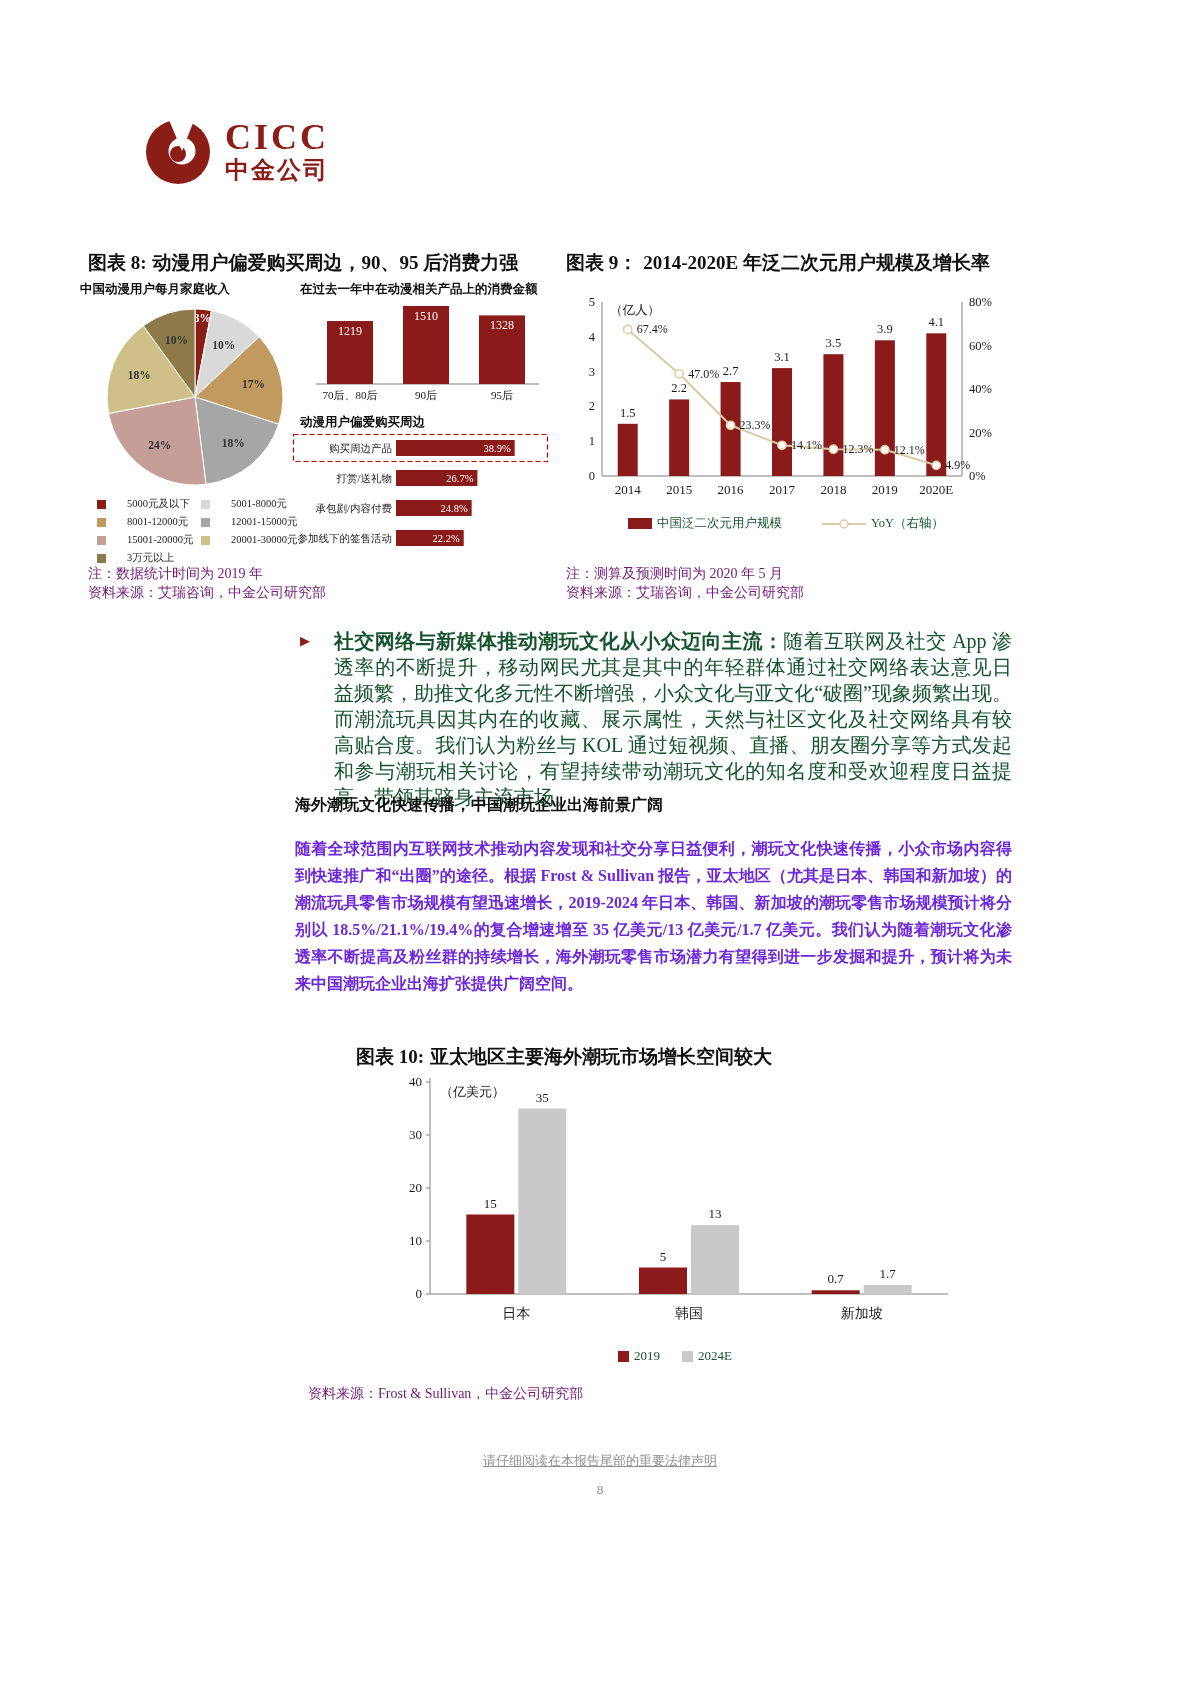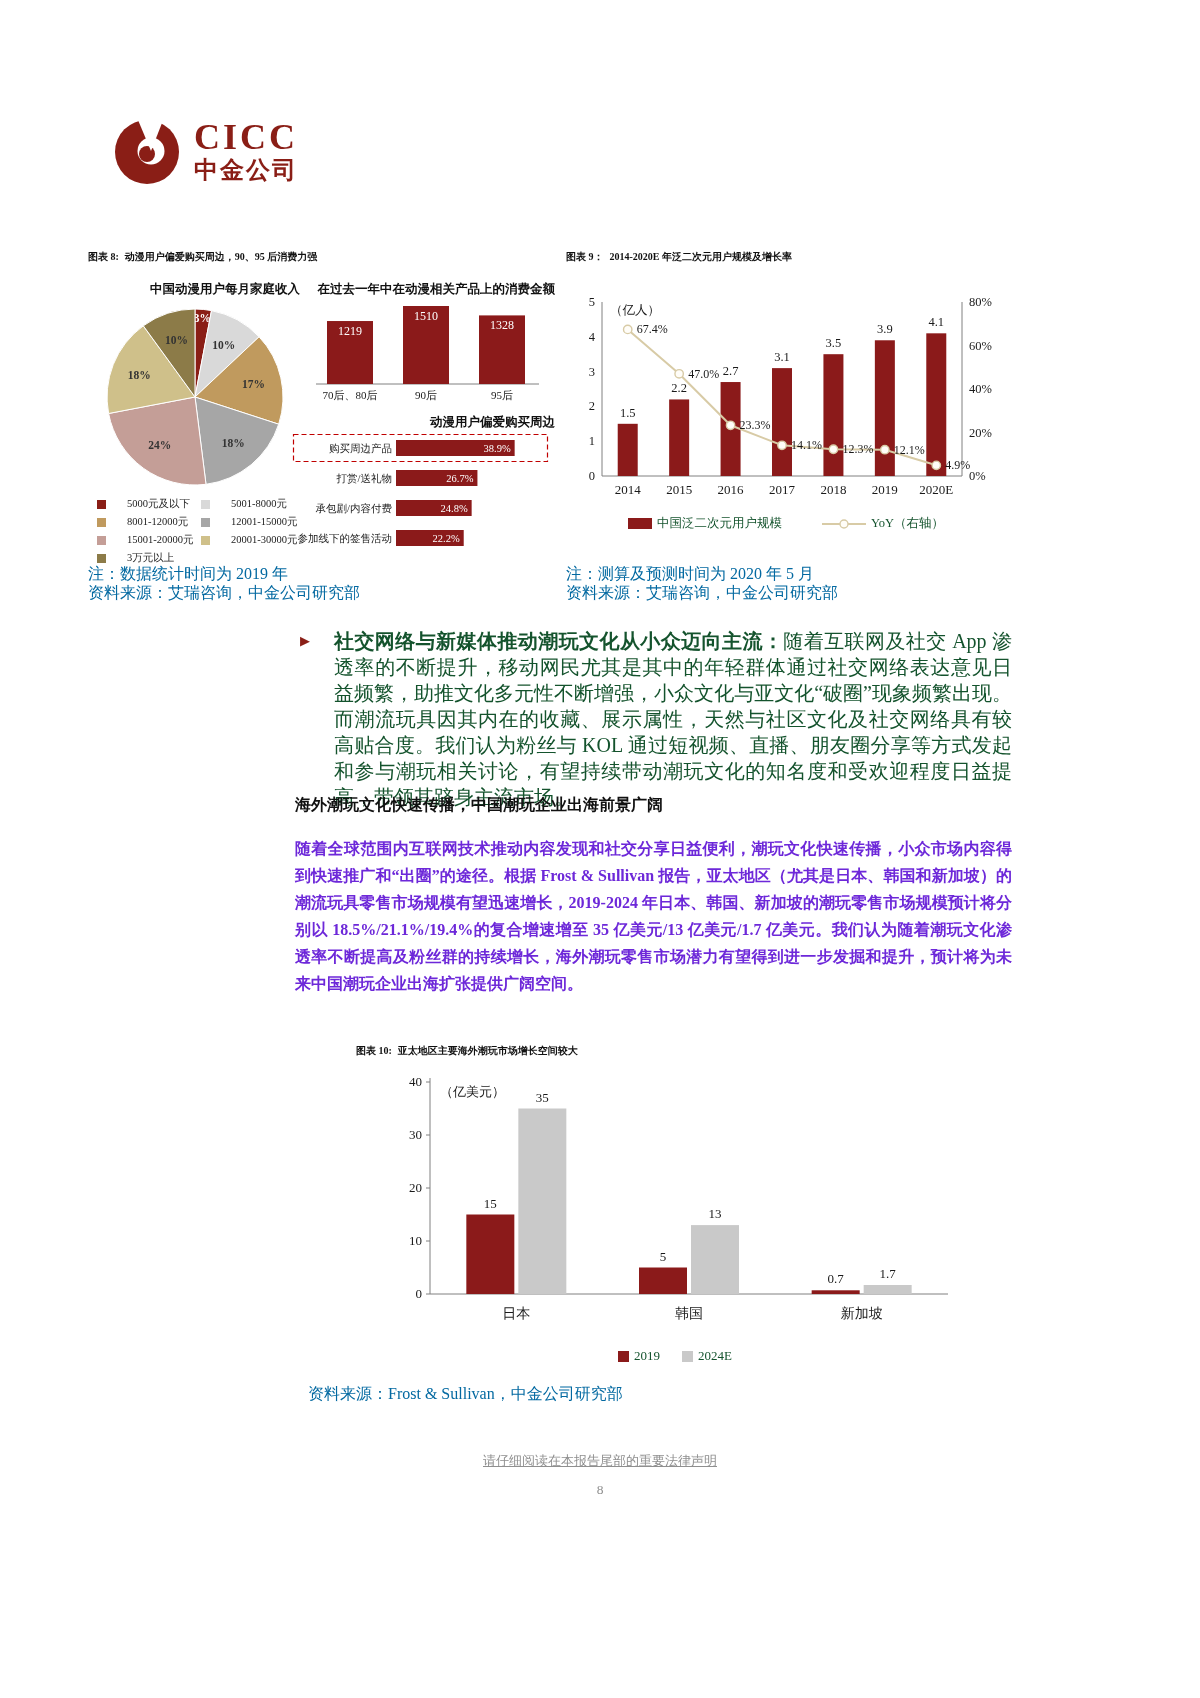--- a/index.html
+++ b/index.html
@@ -5,24 +5,24 @@
   *{margin:0;padding:0;box-sizing:border-box;}
   html,body{background:#ffffff;}
   body{font-family:"Liberation Serif","Liberation Sans",serif;color:#1a1a1a;}
   .page{position:relative;width:1200px;height:1698px;margin:0 auto;background:#fff;overflow:hidden;}
   .abs{position:absolute;}
   
   .logo{display:flex;align-items:center;gap:10px;}
   .logo-en{font-size:36px;font-weight:bold;color:#8a1e16;letter-spacing:3px;line-height:36px;font-family:"Liberation Serif",serif;}
   .logo-cn{font-size:24px;font-weight:bold;color:#8a1e16;letter-spacing:2px;line-height:30px;}
   
-  .fig-cap{font-size:10px;font-weight:bold;color:#111;}
+  .fig-cap{font-size:19px;font-weight:bold;color:#111;}
   .fig-cap .cap-label{margin-right:6px;}
-  .chart-title{font-size:12.5px;font-weight:bold;color:#111;text-align:right;}
-  .note-line{font-size:16px;color:#0369a1;line-height:18px;}
+  .chart-title{font-size:12.5px;font-weight:bold;color:#111;text-align:left;}
+  .note-line{font-size:14px;color:#701a75;line-height:18px;}
   
   #pie-legend{display:grid;grid-template-columns:96px 100px;gap:4px 8px;}
   .lgi{display:flex;align-items:center;gap:21px;font-size:10.5px;color:#222;white-space:nowrap;}
   .sw{display:inline-block;width:9px;height:9px;flex:0 0 auto;}
   .sw-lg{width:24px;height:11px;margin-right:5px;vertical-align:middle;display:inline-block;}
   .chart-legend{display:flex;justify-content:center;align-items:center;gap:40px;font-size:12.5px;color:#14532d;}
   .lg-item{display:flex;align-items:center;}
   .line-icon{display:inline-block;margin-right:5px;height:12px;}
   
   .bullet-block{display:flex;align-items:flex-start;}
@@ -32,21 +32,21 @@
   .para-bold{font-size:16px;line-height:27px;font-weight:bold;text-align:justify;color:#6d28d9;}
   
   .footer-legal{left:0;right:0;text-align:center;color:#8f8f8f;font-size:13px;text-decoration:underline;}
   .footer-page{left:0;right:0;text-align:center;color:#8f8f8f;font-size:13.5px;}
 </style>
 </head>
 <body>
 
 <div class="page">
 
-  <div class="abs logo" style="left:110px;top:114px;">
+  <div class="abs logo" style="left:141px;top:114px;">
     <svg width="74" height="76" viewBox="0 0 74 76">
       <circle cx="37" cy="38" r="32" fill="#8a1e16"></circle>
       <circle cx="41" cy="37" r="13.5" fill="#ffffff"></circle>
       <circle cx="37" cy="40" r="8" fill="#8a1e16"></circle>
       <path d="M41 37 L28 6 A33 33 0 0 1 52 9 Z" fill="#ffffff"></path>
     </svg>
     <div class="logo-text">
       <div class="logo-en">CICC</div>
       <div class="logo-cn">中金公司</div>
     </div>

